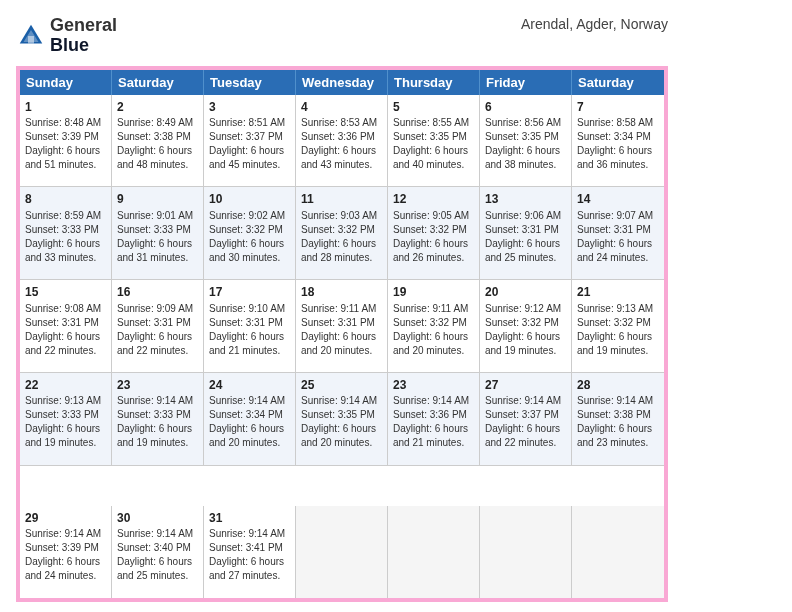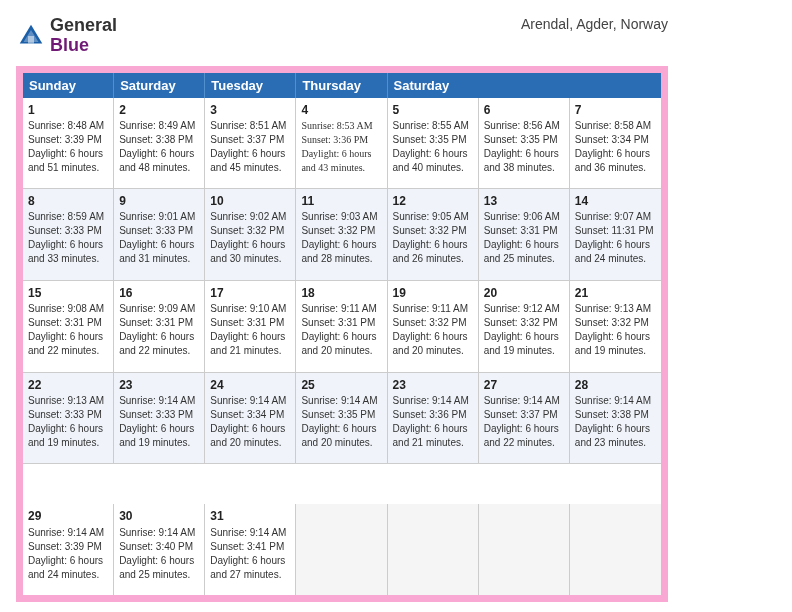--- a/index.html
+++ b/index.html
@@ -27,21 +27,21 @@
       display: flex;
       align-items: center;
       gap: 4px;
     }
     .logo-text {
       font-size: 18px;
       font-weight: bold;
       line-height: 1.1;
     }
     .logo-general { color: #333; }
-    .logo-blue { color: #701a75; }
+    .logo-blue { color: #0f172a; }
     .logo-icon {
       width: 30px;
       height: 30px;
     }
     .title-block {
       text-align: right;
     }
     .month-title {
       font-size: 32px;
       font-weight: bold;
@@ -49,21 +49,21 @@
       line-height: 1.1;
     }
     .location {
       font-size: 14px;
       color: #444;
     }
     .calendar {
       flex: 1;
       display: flex;
       flex-direction: column;
-      border: 7px solid #f9a8d4;
+      border: 4px solid #f9a8d4;
     }
     .cal-header {
       display: grid;
       grid-template-columns: repeat(7, 1fr);
       background: #2a6db5;
     }
     .cal-header-cell {
       color: #fff;
       font-size: 13px;
       font-weight: bold;
@@ -128,35 +128,37 @@
     <div class="title-block">
       <div class="location">Arendal, Agder, Norway</div>
     </div>
   </div>
 
   <div class="calendar">
     <div class="cal-header">
     <div class="cal-header-cell">Sunday</div>
         <div class="cal-header-cell">Saturday</div>
         <div class="cal-header-cell">Tuesday</div>
+        <div class="cal-header-cell">Wednesday</div>
         <div class="cal-header-cell">Thursday</div>
+        <div class="cal-header-cell">Friday</div>
         <div class="cal-header-cell">Saturday</div>
       </div>
     <div class="cal-body">
     <div class="cal-row">
           <div class="cal-cell"><span class="day-num">1</span><span class="cell-text" style="white-space: pre-line;">Sunrise: 8:48 AM
 Sunset: 3:39 PM
 Daylight: 6 hours and 51 minutes.</span></div>
           <div class="cal-cell"><span class="day-num">2</span><span class="cell-text" style="white-space: pre-line;">Sunrise: 8:49 AM
 Sunset: 3:38 PM
 Daylight: 6 hours and 48 minutes.</span></div>
           <div class="cal-cell"><span class="day-num">3</span><span class="cell-text" style="white-space: pre-line;">Sunrise: 8:51 AM
 Sunset: 3:37 PM
 Daylight: 6 hours and 45 minutes.</span></div>
-          <div class="cal-cell"><span class="day-num">4</span><span class="cell-text" style="white-space: pre-line; font-family: Liberation Serif, serif;">Sunrise: 8:53 AM
+          <div class="cal-cell"><span class="day-num">4</span><span class="cell-text" style="white-space: pre-line;">Sunrise: 8:53 AM
 Sunset: 3:36 PM
 Daylight: 6 hours and 43 minutes.</span></div>
           <div class="cal-cell"><span class="day-num">5</span><span class="cell-text" style="white-space: pre-line;">Sunrise: 8:55 AM
 Sunset: 3:35 PM
 Daylight: 6 hours and 40 minutes.</span></div>
           <div class="cal-cell"><span class="day-num">6</span><span class="cell-text" style="white-space: pre-line;">Sunrise: 8:56 AM
 Sunset: 3:35 PM
 Daylight: 6 hours and 38 minutes.</span></div>
           <div class="cal-cell"><span class="day-num">7</span><span class="cell-text" style="white-space: pre-line;">Sunrise: 8:58 AM
 Sunset: 3:34 PM
@@ -175,21 +177,21 @@
           <div class="cal-cell alt-row"><span class="day-num">11</span><span class="cell-text" style="white-space: pre-line;">Sunrise: 9:03 AM
 Sunset: 3:32 PM
 Daylight: 6 hours and 28 minutes.</span></div>
           <div class="cal-cell alt-row"><span class="day-num">12</span><span class="cell-text" style="white-space: pre-line;">Sunrise: 9:05 AM
 Sunset: 3:32 PM
 Daylight: 6 hours and 26 minutes.</span></div>
           <div class="cal-cell alt-row"><span class="day-num">13</span><span class="cell-text" style="white-space: pre-line;">Sunrise: 9:06 AM
 Sunset: 3:31 PM
 Daylight: 6 hours and 25 minutes.</span></div>
           <div class="cal-cell alt-row"><span class="day-num">14</span><span class="cell-text" style="white-space: pre-line;">Sunrise: 9:07 AM
-Sunset: 11:31 PM
+Sunset: 3:31 PM
 Daylight: 6 hours and 24 minutes.</span></div>
         </div>
         <div class="cal-row">
           <div class="cal-cell"><span class="day-num">15</span><span class="cell-text" style="white-space: pre-line;">Sunrise: 9:08 AM
 Sunset: 3:31 PM
 Daylight: 6 hours and 22 minutes.</span></div>
           <div class="cal-cell"><span class="day-num">16</span><span class="cell-text" style="white-space: pre-line;">Sunrise: 9:09 AM
 Sunset: 3:31 PM
 Daylight: 6 hours and 22 minutes.</span></div>
           <div class="cal-cell"><span class="day-num">17</span><span class="cell-text" style="white-space: pre-line;">Sunrise: 9:10 AM

